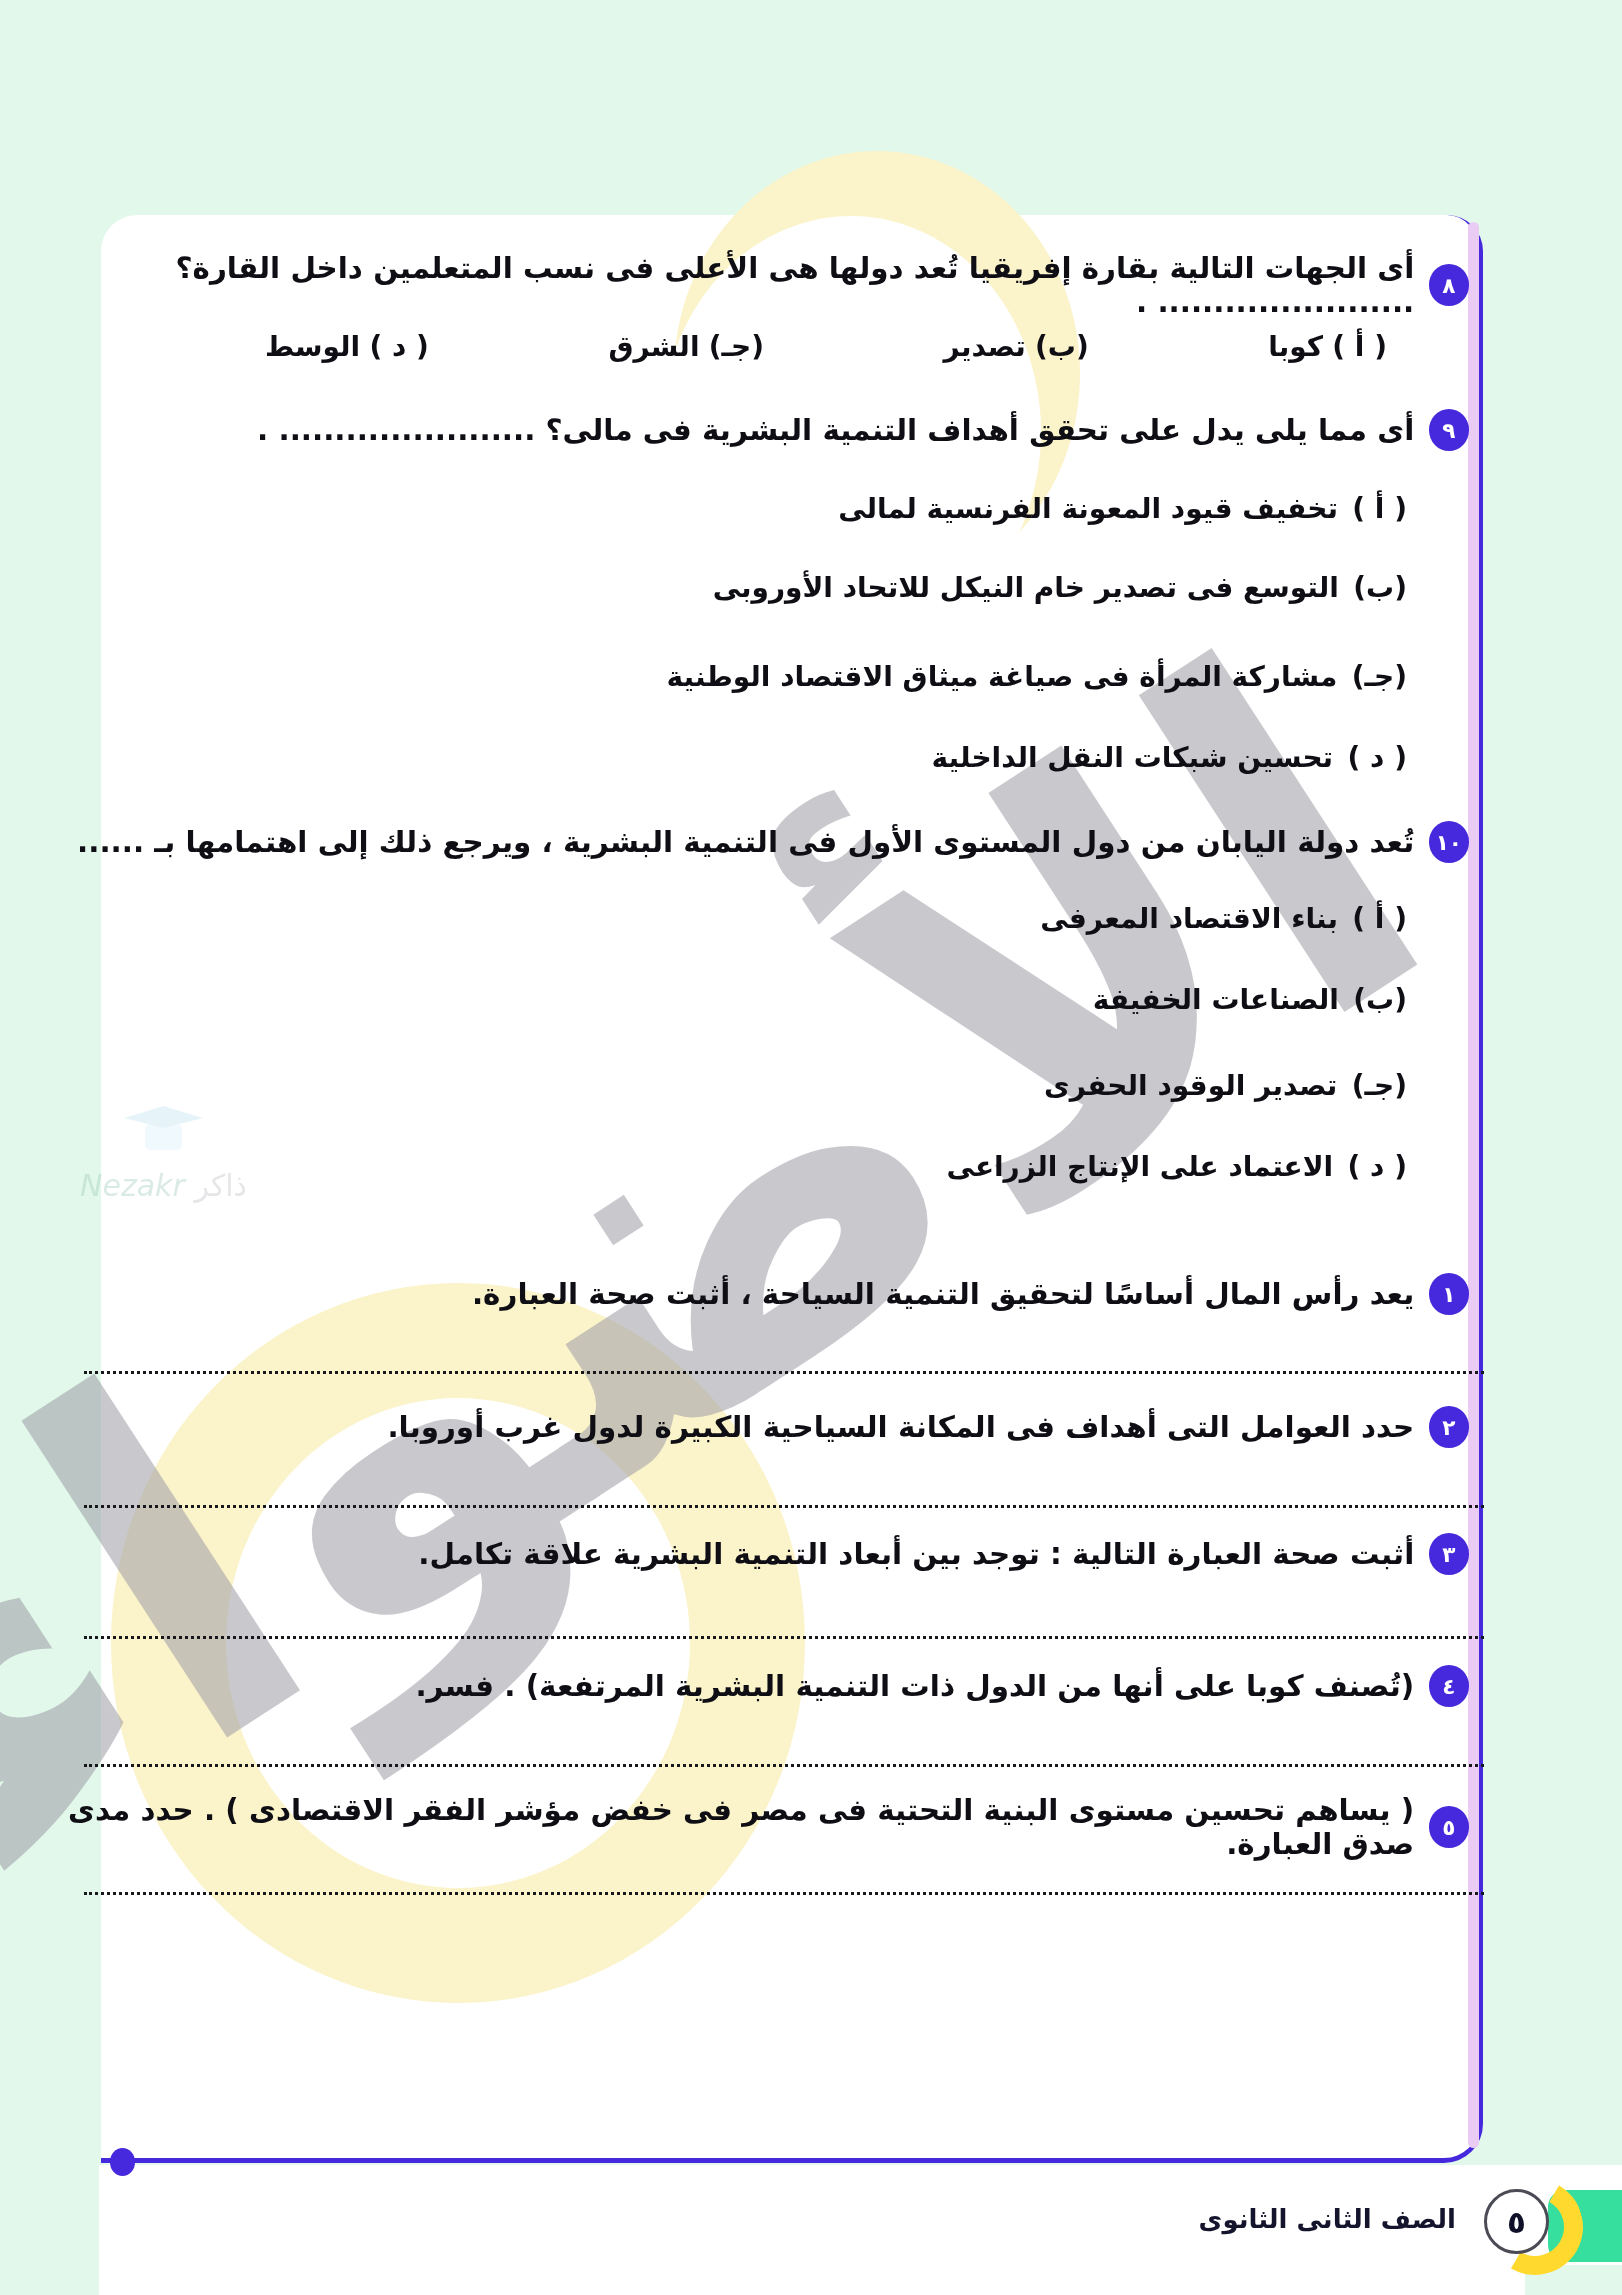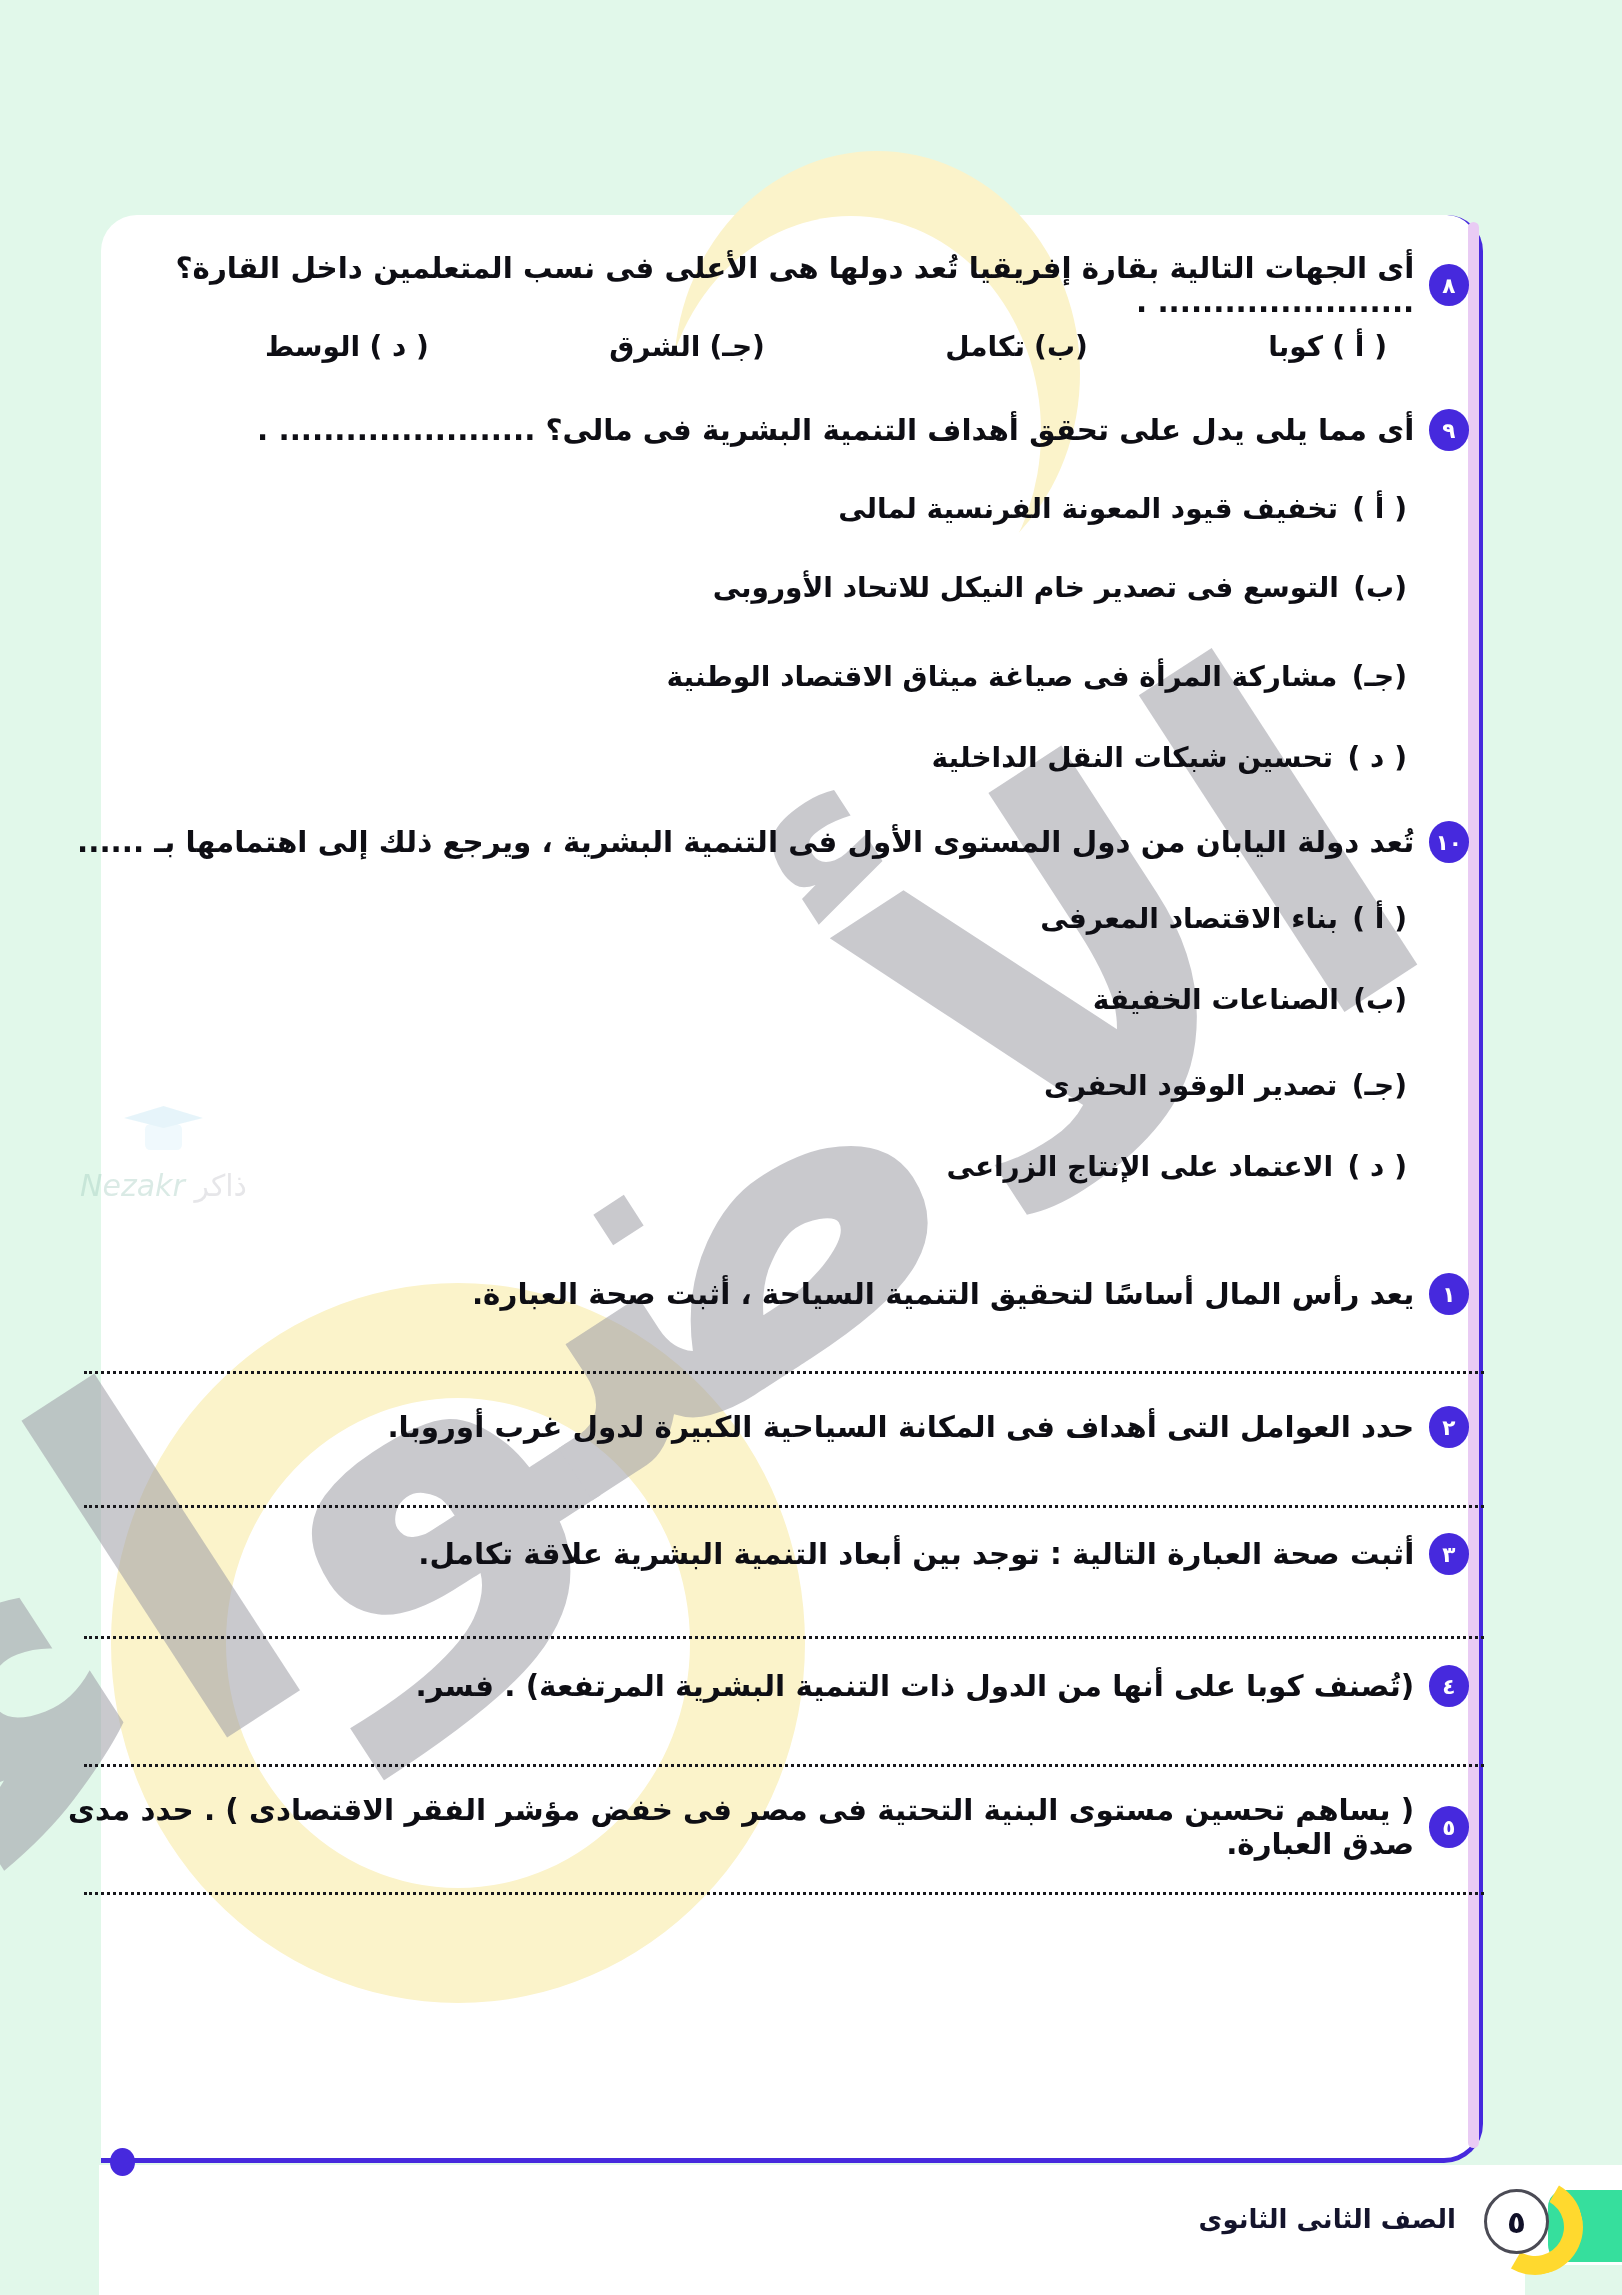--- a/index.html
+++ b/index.html
@@ -110,21 +110,21 @@
     <span class="badge">٨</span>
     <span>أى الجهات التالية بقارة إفريقيا تُعد دولها هى الأعلى فى نسب المتعلمين داخل القارة؟ ....................... .</span>
   </div>
   <div class="opt-grid" style="top:330px">
     <span class="opt">
       <span>( أ )</span>
       <span>كوبا</span>
     </span>
     <span class="opt">
       <span>(ب)</span>
-      <span>تكامل</span>
+      <span>تصدير</span>
     </span>
     <span class="opt">
       <span>(جـ)</span>
       <span>الشرق</span>
     </span>
     <span class="opt">
       <span>( د )</span>
       <span>الوسط</span>
     </span>
   </div>

